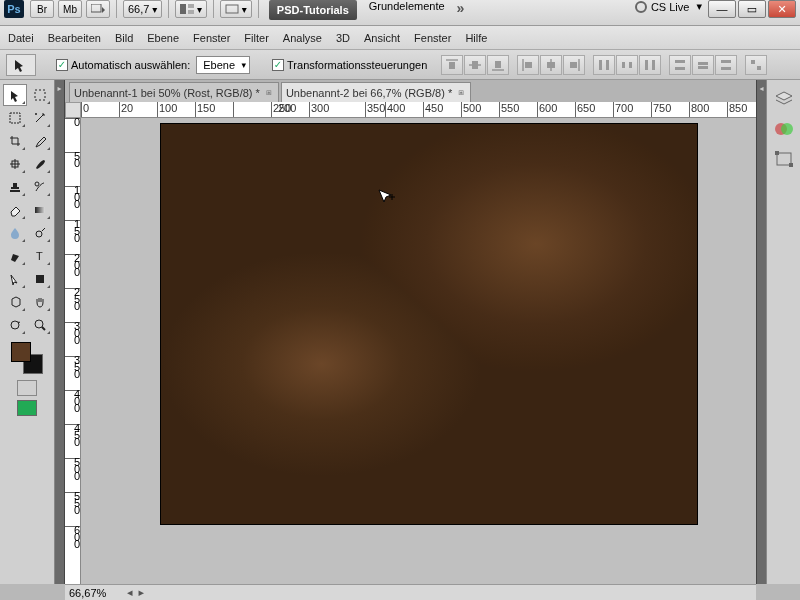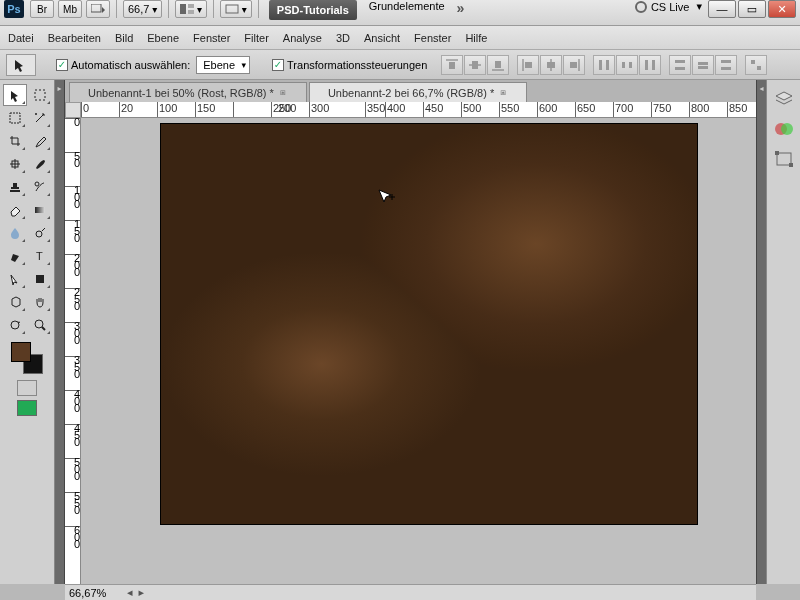--- a/index.html
+++ b/index.html
@@ -45,21 +45,21 @@
 .sw-bg { position:absolute; width:20px; height:20px; background:#121212; border:1px solid #666; bottom:0; right:0;}
 .qm { margin-top:6px; width:20px;height:16px; border:1px solid #888;}
 .sm { margin-top:4px; width:20px;height:16px; background:#2a5; border:1px solid #666;}
 
 .gutter-l { width:10px; background:#6a6a6a; border-right:1px solid #444;}
 .gutter-r { width:10px; background:#6a6a6a; border-left:1px solid #444;}
 .gut-tri { color:#ccc; font-size:8px; text-align:center; padding-top:4px;}
 
 .docarea { flex:1; background:#c0c0c0; display:flex; flex-direction:column; position:relative;}
 .tabs { height:22px; background:#b4b4b4; display:flex; align-items:flex-end; padding-left:4px;}
-.tab { height:20px; padding:0 18px; display:flex; align-items:center; gap:4px; background:#c8c8c8; border:1px solid #8a8a8a; border-bottom:none; margin-right:2px; font-size:10px; color:#333;}
+.tab { height:20px; padding:0 4px; display:flex; align-items:center; gap:4px; background:#c8c8c8; border:1px solid #8a8a8a; border-bottom:none; margin-right:2px; font-size:10px; color:#333;}
 .tab.active { background:#e4e4e4;}
 .tab-x { width:10px;height:10px; font-size:9px; color:#777; display:flex;align-items:center;justify-content:center;}
 
 .ruler-h { height:16px; background:#fff; border-bottom:1px solid #888; margin-left:16px; position:relative; overflow:hidden; font-size:8px; color:#333;}
 .ruler-h .tick { position:absolute; border-left:1px solid #666; height:16px; top:0; padding-left:1px;}
 .ruler-v { width:16px; background:#fff; border-right:1px solid #888; position:relative; overflow:hidden; font-size:8px;}
 .ruler-v .tick { position:absolute; border-top:1px solid #666; width:16px; padding-top:0;}
 .ruler-v .tick span{ display:block; line-height:7px; text-align:right; padding-right:1px;}
 .corner { width:16px; height:16px; background:#ddd; border:1px solid #999; position:absolute; top:22px; left:0;}
 

